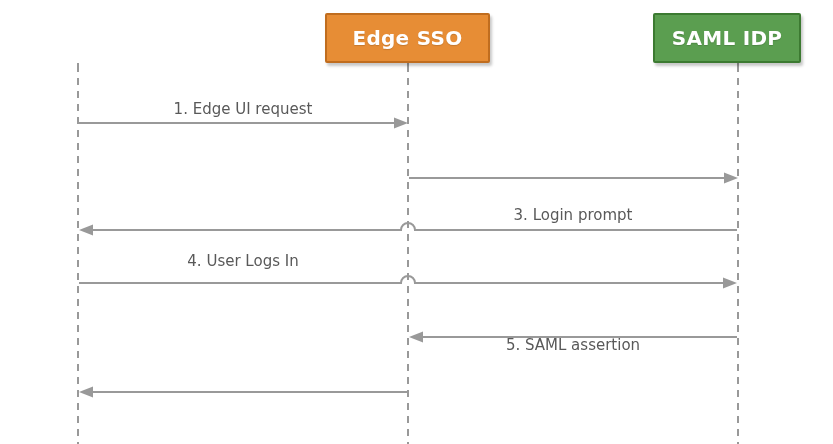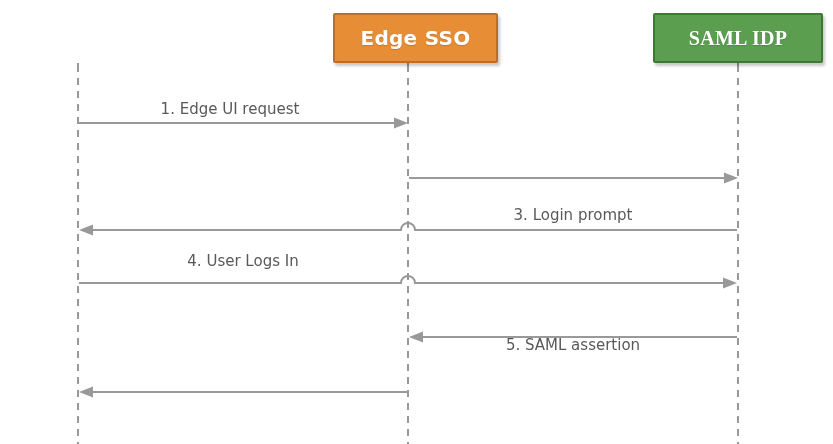--- a/index.html
+++ b/index.html
@@ -36,29 +36,29 @@
   }
   .actor span {
     color: #ffffff;
     font-size: 20px;
     font-weight: bold;
     letter-spacing: 0.3px;
     text-shadow: 0 1px 1px rgba(0,0,0,0.15);
   }
   .actor.user  { left: 8px;   width: 140px; }
   .actor.edge  { left: 325px; width: 165px; }
-  .actor.saml  { left: 653px; width: 170px; font-family: Liberation Serif, serif; }
+  .actor.saml  { left: 653px; width: 148px; }
   .msg-label {
     position: absolute;
     transform: translateX(-50%);
     font-size: 15px;
     color: #595959;
     white-space: nowrap;
   }
-  .msg-1 { left: 230px; top: 100px; }
+  .msg-1 { left: 243px; top: 100px; }
   .msg-2 { left: 573px; top: 153px; }
   .msg-3 { left: 573px; top: 206px; }
   .msg-4 { left: 243px; top: 252px; }
   .msg-5 { left: 573px; top: 312px; margin-top: 24px; }
   .msg-6 { left: 243px; top: 366px; }
 </style>
 </head>
 <body>
 
 <div class="stage">
@@ -97,21 +97,21 @@
       <line x1="737" y1="337" x2="423" y2="337" stroke="#999999" stroke-width="2"></line>
       <polygon points="409,337 423,331.5 423,342.5" fill="#999999"></polygon>
     </g>
 
     <g>
       <line x1="407" y1="392" x2="93" y2="392" stroke="#999999" stroke-width="2"></line>
       <polygon points="79,392 93,386.5 93,397.5" fill="#999999"></polygon>
     </g>
   </svg>
 
-  <div class="actor edge" style="background-color: rgb(231, 141, 53); border-color: rgb(192, 109, 31); margin-left: 8px;">
+  <div class="actor edge" style="background-color: rgb(231, 141, 53); border-color: rgb(192, 109, 31);">
     <span>Edge SSO</span>
   </div>
   <div class="actor saml" style="background-color: rgb(91, 158, 80); border-color: rgb(60, 122, 49);">
     <span>SAML IDP</span>
   </div>
 
   <div class="msg-label msg-1">1. Edge UI request</div>
   <div class="msg-label msg-3">3. Login prompt</div>
   <div class="msg-label msg-4">4. User Logs In</div>
   <div class="msg-label msg-5">5. SAML assertion</div>

